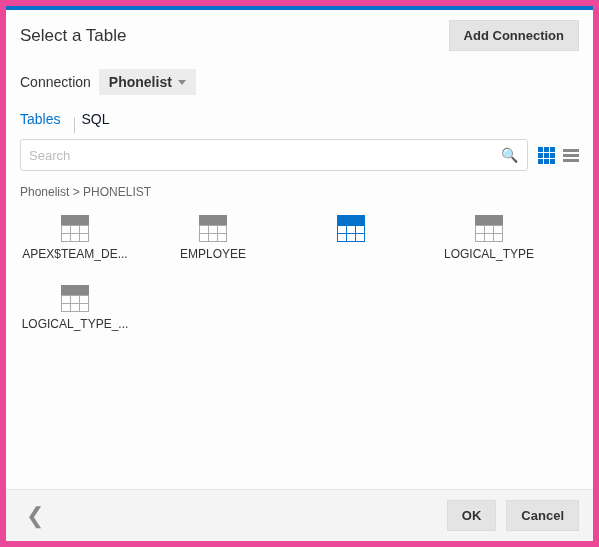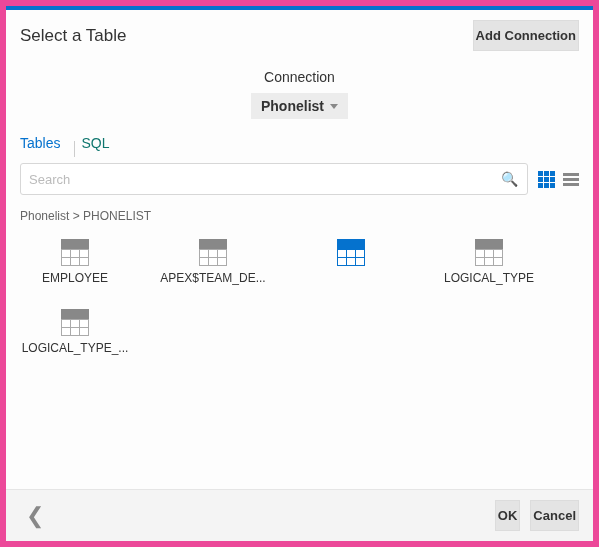--- a/index.html
+++ b/index.html
@@ -31,32 +31,31 @@
     padding: 10px 14px 10px 14px;
   }
   .title {
     font-size: 17px;
     color: #333;
     font-weight: 400;
   }
   .btn {
     background: #e4e4e4;
     border: 1px solid #dcdcdc;
-    padding: 7px 2px;
+    padding: 7px 14px;
     font-size: 13px;
     color: #333;
     cursor: pointer;
     font-weight: bold;
   }
   .conn-row {
     display: flex;
     align-items: center;
     gap: 8px;
     padding: 8px 14px 10px 14px;
-    flex-direction: column;
   }
   .conn-label { font-size: 14px; color: #333; }
   .conn-select {
     display: inline-flex;
     align-items: center;
     gap: 6px;
     background: #ececec;
     padding: 5px 10px;
     cursor: pointer;
     font-size: 14px;
@@ -71,21 +70,21 @@
   .tabs {
     display: flex;
     gap: 0;
     padding: 0 14px;
     font-size: 14px;
     align-items: flex-end;
   }
   .tab {
     padding: 6px 14px 6px 0;
     cursor: pointer;
-    color: #0f766e;
+    color: #0f172a;
   }
   .tab.active { color: #0572ce; }
   .tab-sep {
     width: 1px;
     height: 16px;
     background: #ccc;
     margin: 0 6px 0 0;
   }
   .search-row {
     display: flex;
@@ -260,35 +259,35 @@
           <div class="hdr"></div>
           <div class="body">
             <span></span>
             <span></span>
             <span></span>
             <span></span>
             <span></span>
             <span></span>
           </div>
         </div>
-        <div class="item-label">EMPLOYEE</div>
+        <div class="item-label">APEX$TEAM_DE...</div>
       </div>
       <div class="item">
         <div class="table-icon gray">
           <div class="hdr"></div>
           <div class="body">
             <span></span>
             <span></span>
             <span></span>
             <span></span>
             <span></span>
             <span></span>
           </div>
         </div>
-        <div class="item-label">APEX$TEAM_DE...</div>
+        <div class="item-label">EMPLOYEE</div>
       </div>
       <div class="item selected">
         <div class="table-icon blue">
           <div class="hdr"></div>
           <div class="body">
             <span></span>
             <span></span>
             <span></span>
             <span></span>
             <span></span>

